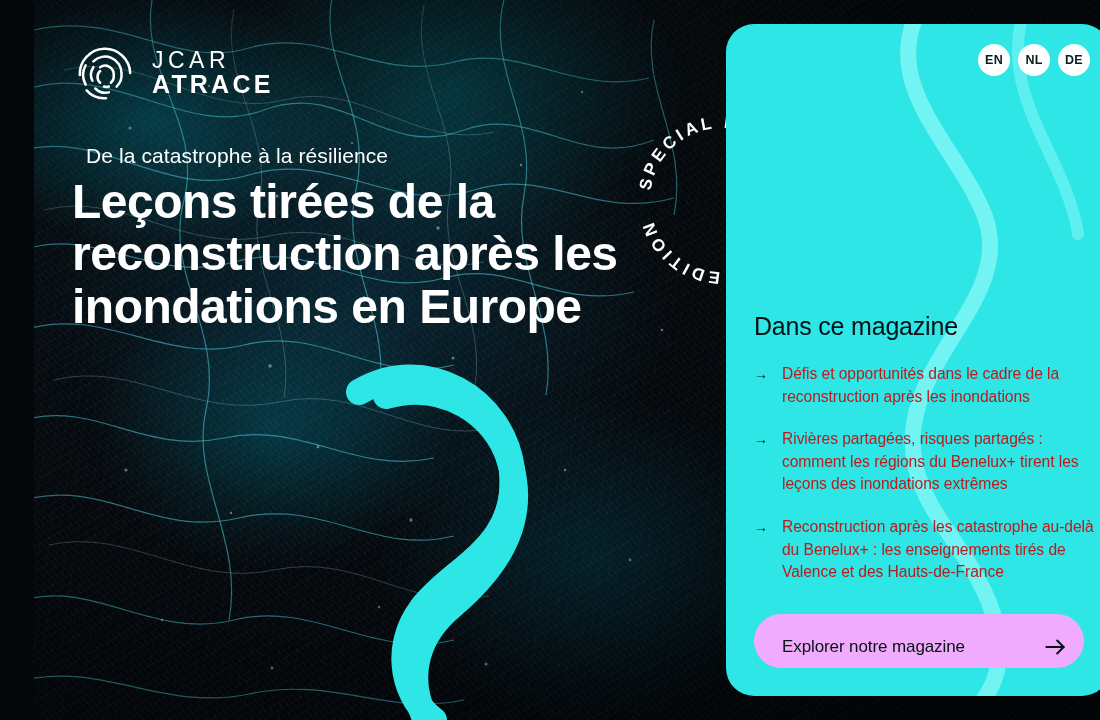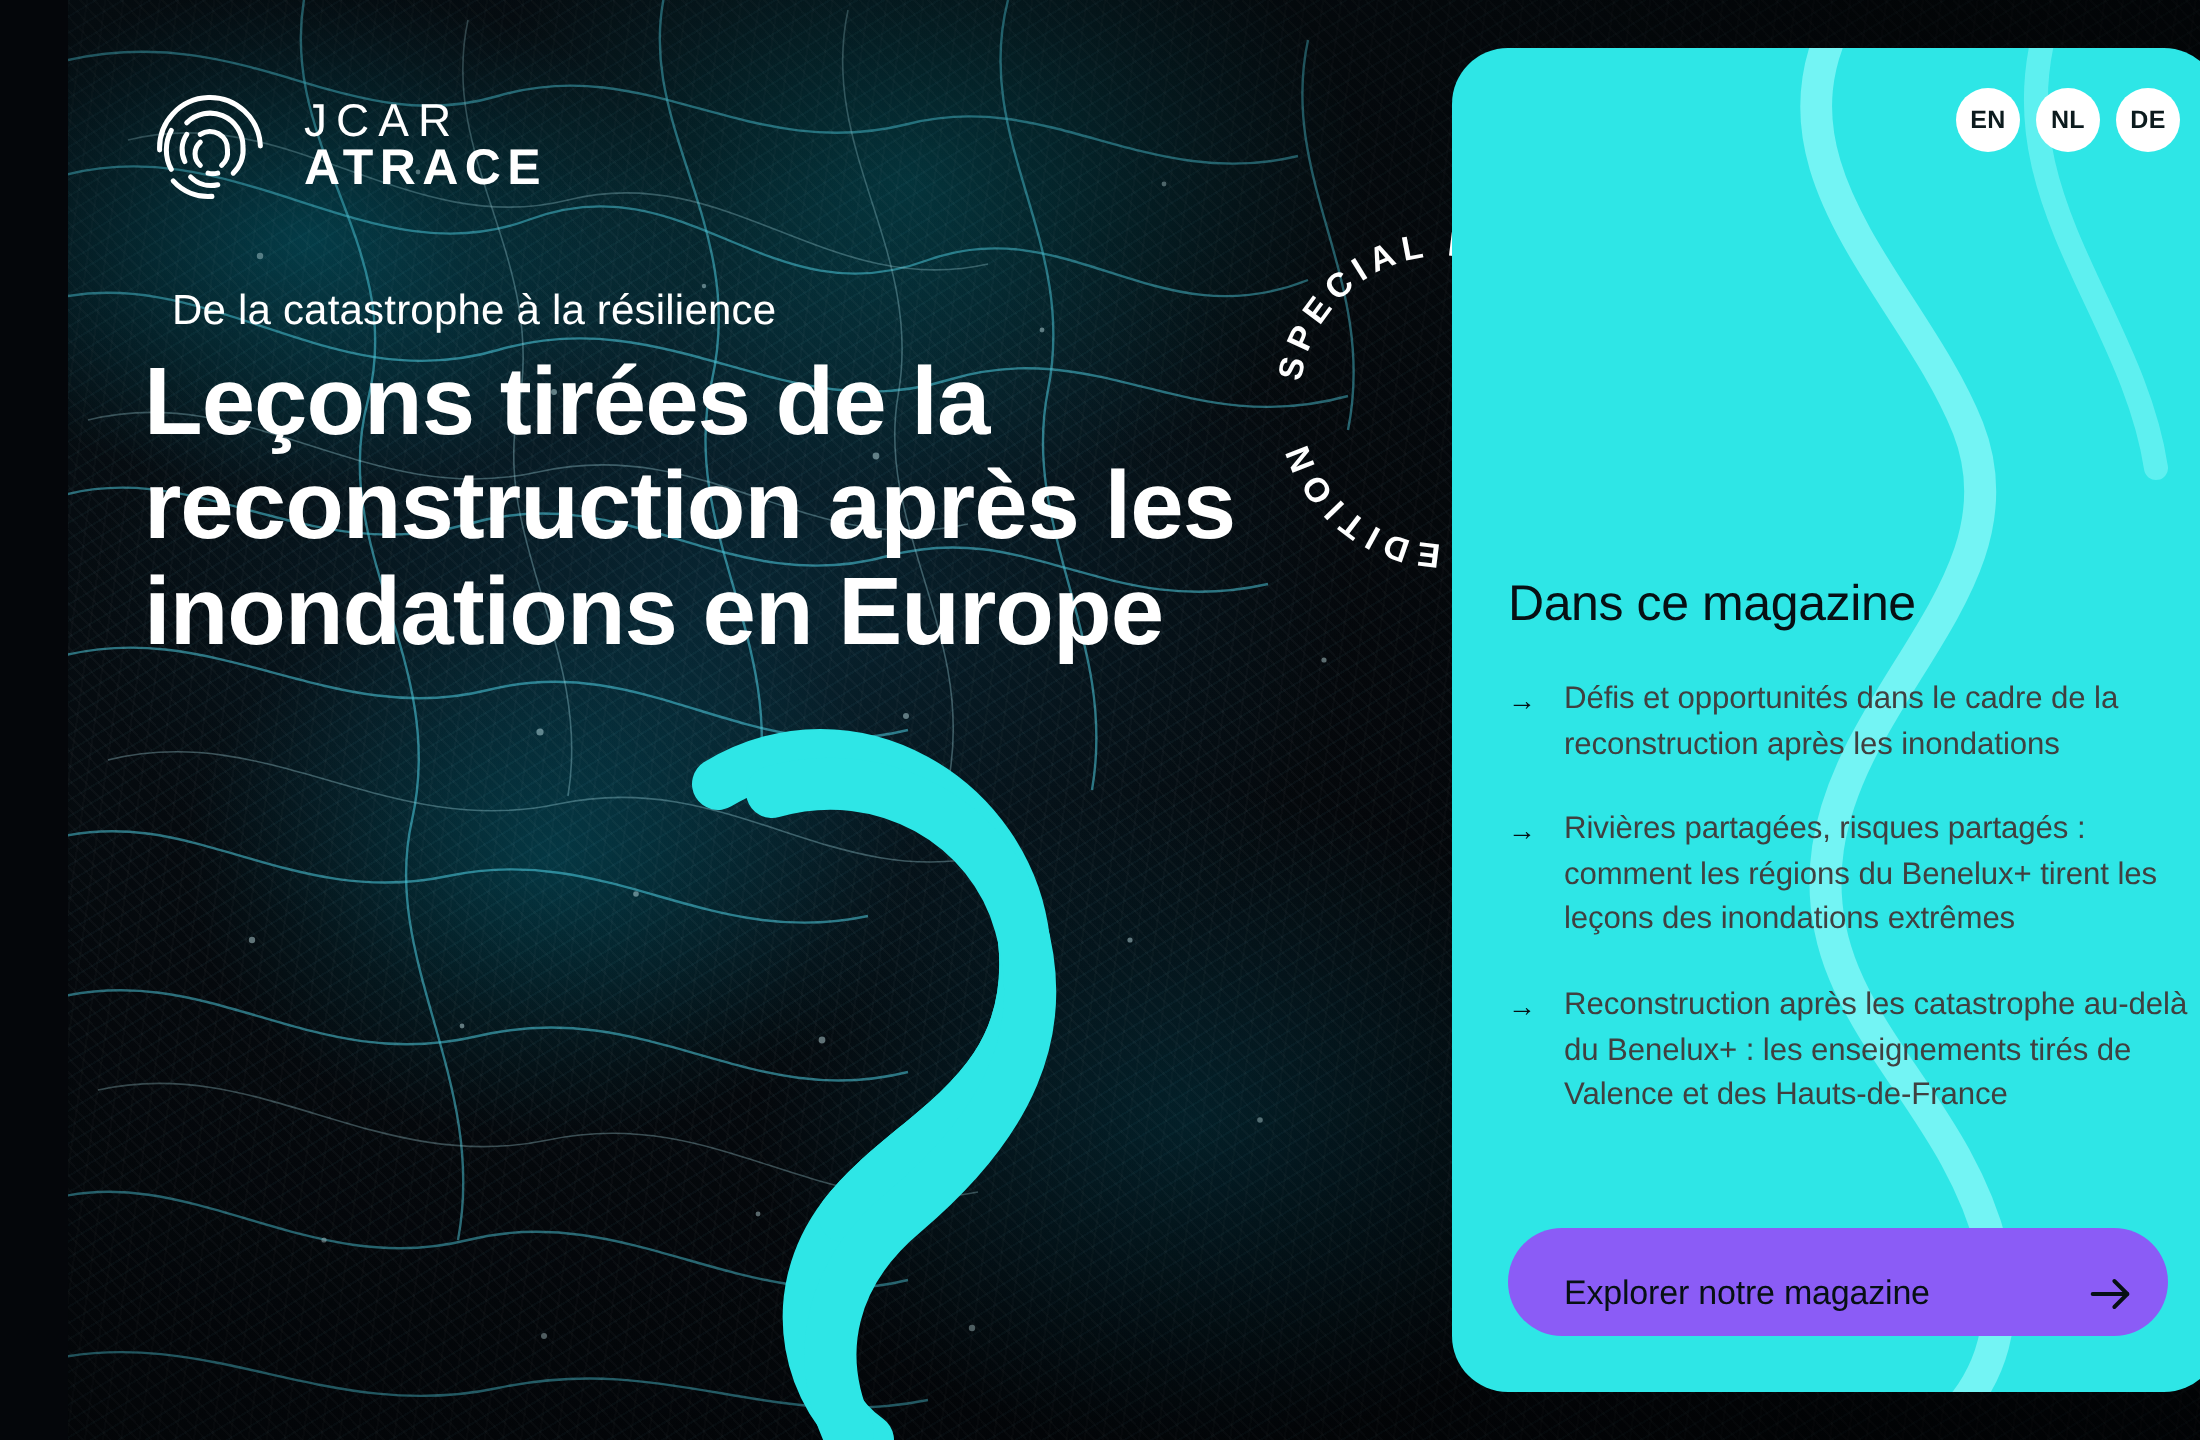--- a/index.html
+++ b/index.html
@@ -146,21 +146,21 @@
     align-items: center;
     justify-content: center;
     letter-spacing: 0.2px;
     cursor: pointer;
   }
   .lang-pill.active { background: #ffffff; }
 
   .panel-inner {
     position: absolute;
     left: 28px;
-    top: 264px;
+    top: 288px;
     width: 340px;
     z-index: 3;
   }
   .panel-title {
     color: #071014;
     font-size: 25px;
     font-weight: 500;
     letter-spacing: -0.2px;
     margin-bottom: 22px;
   }
@@ -172,34 +172,34 @@
   }
   .toc-arrow {
     flex: none;
     width: 16px;
     padding-top: 4px;
     color: #071014;
     font-size: 14px;
     line-height: 1;
   }
   .toc-text {
-    color: #404040;
+    color: #b91c1c;
     font-size: 15.6px;
     line-height: 1.45;
     font-weight: 500;
     letter-spacing: -0.05px;
   }
 
   .cta {
     position: absolute;
     left: 28px;
     bottom: 28px;
     width: 330px;
     height: 54px;
-    background: #8b5cf6;
+    background: #f0abfc;
     border-radius: 27px;
     display: flex;
     align-items: center;
     justify-content: space-between;
     padding: 12px 14px 0 28px;
     cursor: pointer;
     z-index: 5;
   }
   .cta-label {
     color: #071014;

